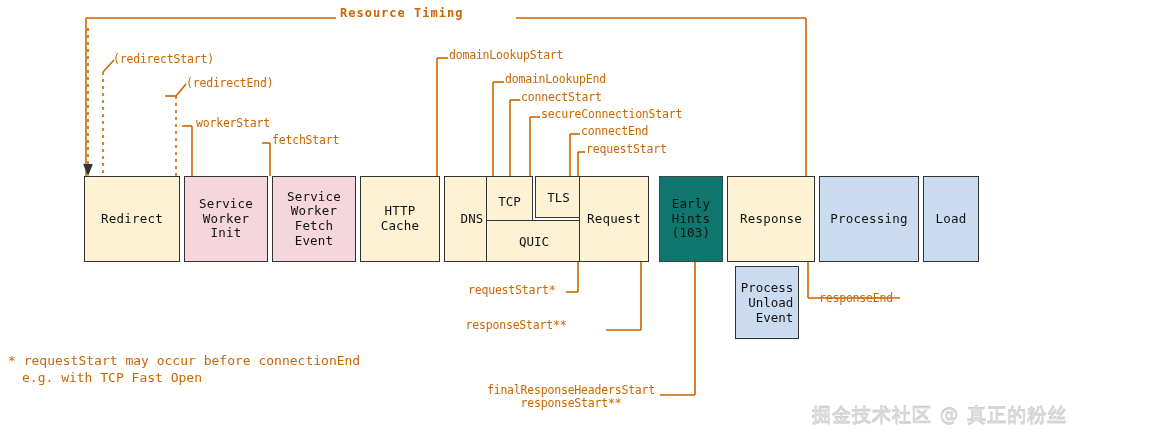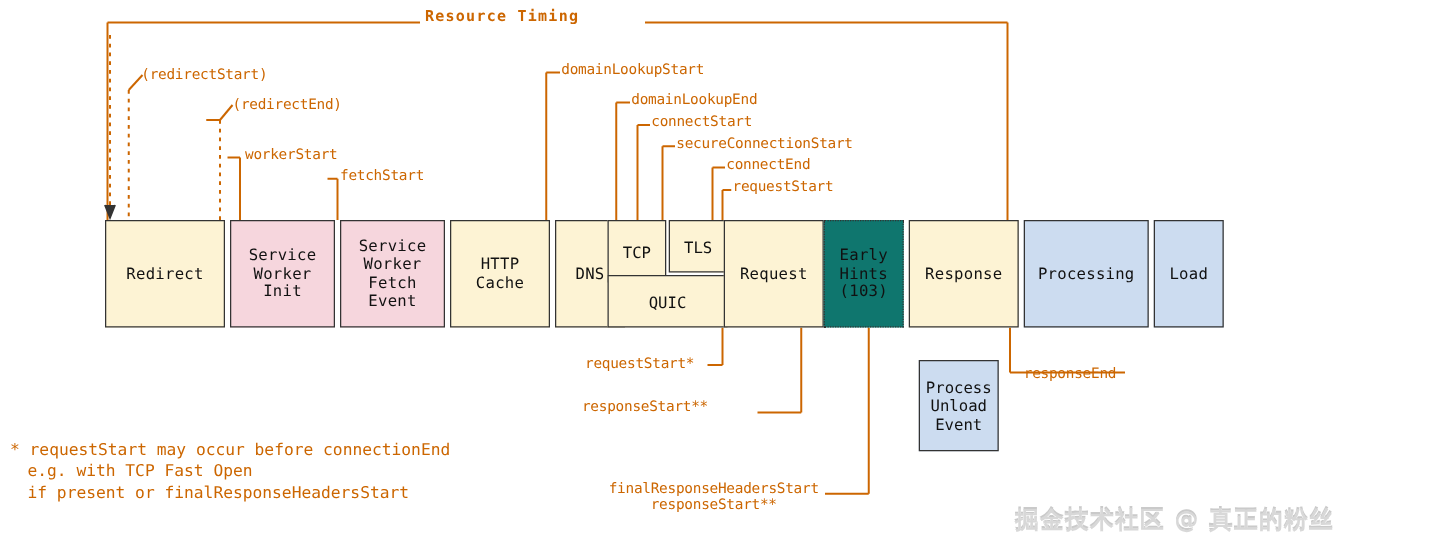--- a/index.html
+++ b/index.html
@@ -167,42 +167,42 @@
         <span>TCP</span>
       </div>
       <div class="cbox" style="left:49px;top:0px;width:47px;height:42px;">
         <span>TLS</span>
       </div>
       <div class="cbox" style="left:0px;top:44px;width:96px;height:42px;">
         <span>QUIC</span>
       </div>
     </div>
 
-    <div class="pbox" style="left:495px;width:80px;">
+    <div class="pbox" style="left:495px;width:70px;">
       <span>Request</span>
     </div>
 
     <div class="pbox dotted" style="left:575px;width:64px;">
       <span>Early<br>Hints<br>(103)</span>
     </div>
 
     <div class="pbox" style="left:643px;width:88px;">
       <span>Response</span>
     </div>
 
     <div class="pbox blue" style="left:735px;width:100px;">
       <span>Processing</span>
     </div>
 
     <div class="pbox blue" style="left:839px;width:56px;">
       <span>Load</span>
     </div>
   </div>
 
-  <div class="ubox" style="left:735px;top:288px;width:64px;height:73px;">
+  <div class="ubox" style="left:735px;top:266px;width:64px;height:73px;text-align:right;">
     <span>Process<br>Unload<br>Event</span>
   </div>
 
   <div class="ann" style="left:113px;top:52px;">(redirectStart)</div>
 
   <div class="ann" style="left:186px;top:76px;">(redirectEnd)</div>
 
   <div class="ann" style="left:196px;top:116px;">workerStart</div>
 
   <div class="ann" style="left:272px;top:133px;">fetchStart</div>
@@ -228,18 +228,17 @@
   <div class="ann c two" style="left:480px;top:384px;width:182px;">
     <div>finalResponseHeadersStart</div>
     <div>responseStart**</div>
   </div>
 
   <div class="ann" style="left:819px;top:291px;">responseEnd</div>
 
   <div class="legend">
     <div>*  requestStart may occur before connectionEnd</div>
     <div class="ind">e.g. with TCP Fast Open</div>
-    <div class="ind">if present or finalResponseHeadersStart</div>
   </div>
 
   <div class="watermark">掘金技术社区 @ 真正的粉丝</div>
 
 </div>
 
 </body></html>

